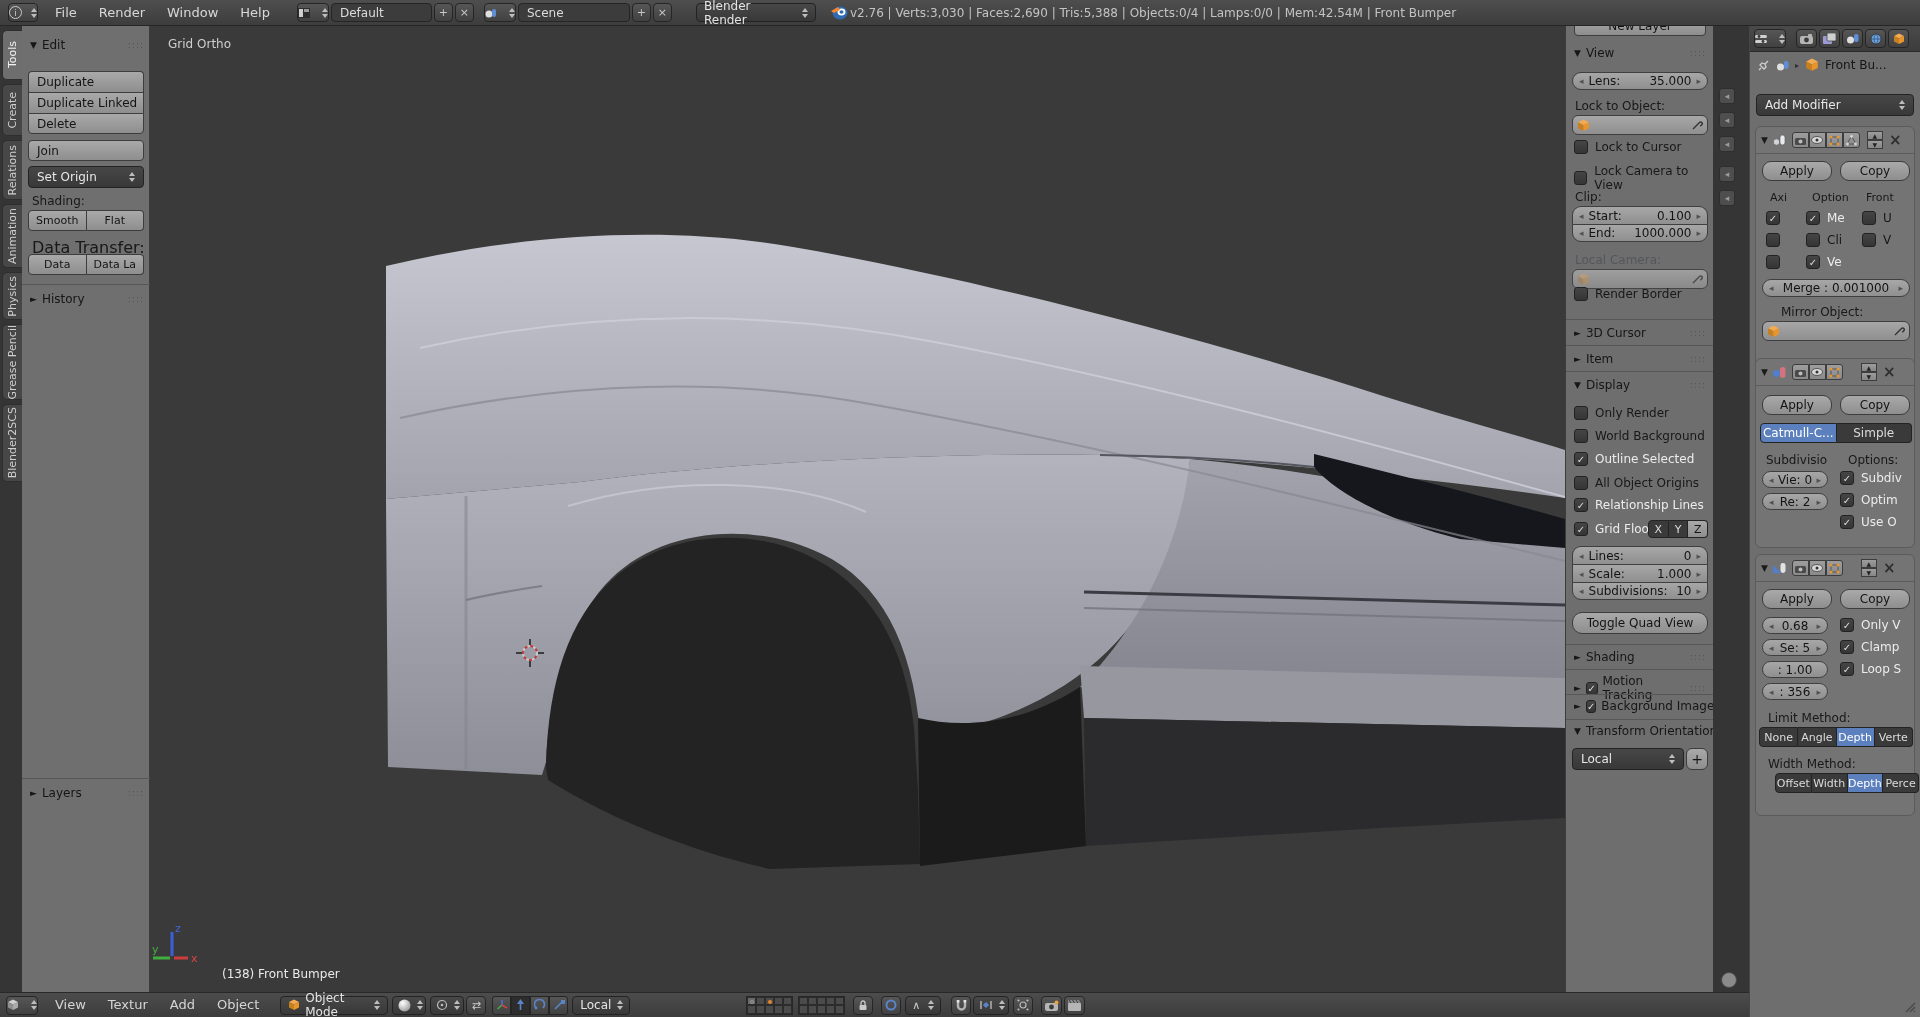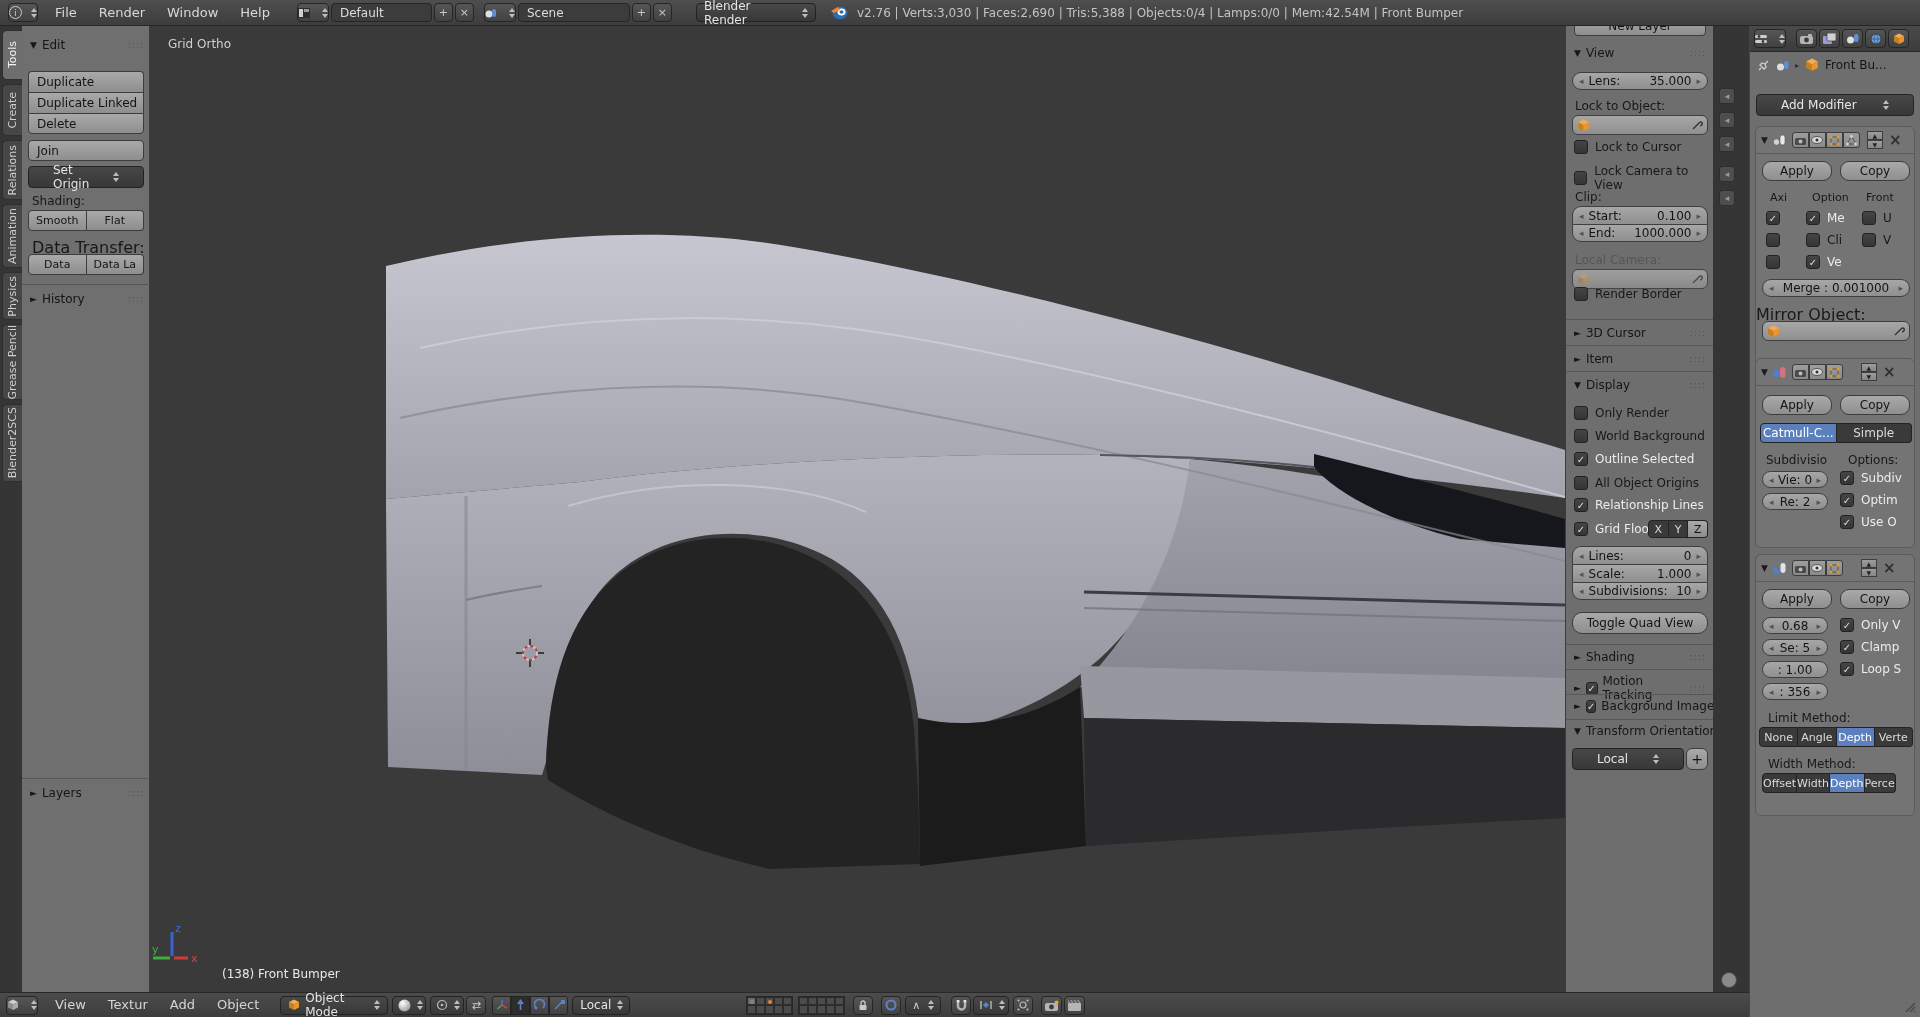--- a/index.html
+++ b/index.html
@@ -19,21 +19,21 @@
     color:#dcdcdc;display:flex;align-items:center;padding:0 8px;font-size:12px}
   .mini{height:19px;min-width:19px;background:linear-gradient(#565656,#414141);
     border:1px solid #252525;border-radius:4px;display:flex;align-items:center;
     justify-content:center;color:#c9c9c9;font-size:11px}
   .ddark{height:19px;background:linear-gradient(#484848,#383838);border:1px solid #232323;
     border-radius:4px;color:#e4e4e4;display:flex;align-items:center;padding:0 7px;font-size:12px}
   .ddar{display:inline-flex;flex-direction:column;align-items:center;gap:2px;margin-left:auto;padding-left:6px}
   .ddar i{width:0;height:0;border-left:3px solid transparent;border-right:3px solid transparent}
   .ddar i.up{border-bottom:4px solid #bdbdbd}
   .ddar i.dn{border-top:4px solid #bdbdbd}
-  .stats{color:#c3c3c3;font-size:12px;margin-left:9px;white-space:nowrap}
+  .stats{color:#c3c3c3;font-size:12px;margin-left:2px;white-space:nowrap}
   
   .tabcol{position:absolute;left:0;top:26px;width:22px;height:966px;background:#353535}
   .vtab{position:absolute;left:2px;width:20px;background:#474747;border:1px solid #2e2e2e;
     border-right:none;border-radius:5px 0 0 5px;color:#cfcfcf;font-size:11px;
     display:flex;align-items:center;justify-content:center}
   .vtab span{writing-mode:vertical-rl;transform:rotate(180deg);white-space:nowrap}
   .vtab.active{background:#6e6e6e;color:#f1f1f1}
   .shelf{position:absolute;left:22px;top:26px;width:128px;height:966px;background:#6f6f6f;
     border-right:1px solid #3c3c3c}
   .npanel{position:absolute;left:1565px;top:26px;width:148px;height:966px;background:#6e6e6e;
@@ -43,21 +43,21 @@
   .edgestrip{position:absolute;left:1713px;top:26px;width:36px;height:966px;background:#353535}
   .phdr{font-size:12px;color:#161616;display:flex;align-items:center;gap:5px}
   .phdr .grip{margin-left:auto;color:#535353;font-size:9px;letter-spacing:1px}
   .sep{border-top:1px solid #575757}
   .btn{background:linear-gradient(#a9a9a9,#8e8e8e);border:1px solid #3d3d3d;border-radius:4px;
     color:#141414;font-size:12px;display:flex;align-items:center;justify-content:center;cursor:default}
   .btn.stacktop{border-radius:4px 4px 0 0;border-bottom:none}
   .btn.stackmid{border-radius:0;border-bottom:none}
   .btn.stackbot{border-radius:0 0 4px 4px}
   .dropdown{background:linear-gradient(#474747,#383838);border:1px solid #232323;border-radius:4px;
-    color:#e6e6e6;font-size:12px;display:flex;align-items:center;padding:0 24px;cursor:default}
+    color:#e6e6e6;font-size:12px;display:flex;align-items:center;padding:0 8px;cursor:default}
   .pill{background:linear-gradient(#a7a7a7,#8f8f8f);border:1px solid #3f3f3f;border-radius:9px;
     color:#141414;font-size:12px;display:flex;align-items:center;padding:0 4px;cursor:default}
   .pill .pa{color:rgba(20,20,20,.55);font-size:9px;padding:0 2px}
   .pill .pl{padding-left:3px}
   .pill .pv{margin-left:auto;padding-right:3px}
   .pill .pc{flex:1;text-align:center}
   .pill.s1{border-radius:9px 9px 0 0;border-bottom:none}
   .pill.s2{border-radius:0;border-bottom:none}
   .pill.s3{border-radius:0 0 9px 9px}
   .cbrow{display:flex;align-items:center;gap:7px}
@@ -639,21 +639,21 @@
       </div>
       <div class="cbrow abs" style="left:106px;top:106px">
         <span class="cb"></span>
         <span class="cbl">V</span>
       </div>
       <div class="pill abs" style="left:6px;top:152px;width:148px;height:18px">
         <span class="pa">◂</span>
         <span class="pc"><span>Merge :</span> <span>0.001000</span></span>
         <span class="pa">▸</span>
       </div>
-      <div class="abs collbl" style="left:0;top:178px;font-size:16px">Mirror Object:</div>
+      <div class="abs collbl" style="left:25px;top:178px;font-size:12px">Mirror Object:</div>
       <div class="pill abs" style="left:6px;top:194px;width:148px;height:20px;border-radius:6px">
         <span class="ico">
             <svg width="13" height="13" viewBox="0 0 12 12">
               <polygon points="6,0.5 11,3 6,5.5 1,3" fill="#f3ab52"></polygon>
               <polygon points="1,3 6,5.5 6,11 1,8.5" fill="#c87f1e"></polygon>
               <polygon points="11,3 6,5.5 6,11 11,8.5" fill="#e8952e"></polygon>
             </svg>
           </span>
         <span class="pv"></span>
         <span class="ico">
@@ -813,21 +813,21 @@
         <span class="pa">▸</span>
       </div>
       <div class="abs collbl" style="left:12px;top:156px;font-size:12px">Limit Method:</div>
       <div class="seg dark abs" style="left:3px;top:172px;width:154px;height:20px">
         <span class="sg">None</span>
         <span class="sg">Angle</span>
         <span class="sg sel">Depth</span>
         <span class="sg">Verte</span>
       </div>
       <div class="abs collbl" style="left:12px;top:202px;font-size:12px">Width Method:</div>
-      <div class="seg dark abs" style="left:6px;top:218px;width:133px;height:20px">
+      <div class="seg dark abs" style="left:19px;top:218px;width:144px;height:20px">
         <span class="sg">Offset</span>
         <span class="sg">Width</span>
         <span class="sg sel">Depth</span>
         <span class="sg">Perce</span>
       </div>
     </div>
 
     <div class="abs" style="left:152px;top:972px">
       <svg width="14" height="14">
           <path d="M13 4 L4 13 M13 8 L8 13 M13 12 L12 13" stroke="#4a4a4a" stroke-width="1.5"></path>

